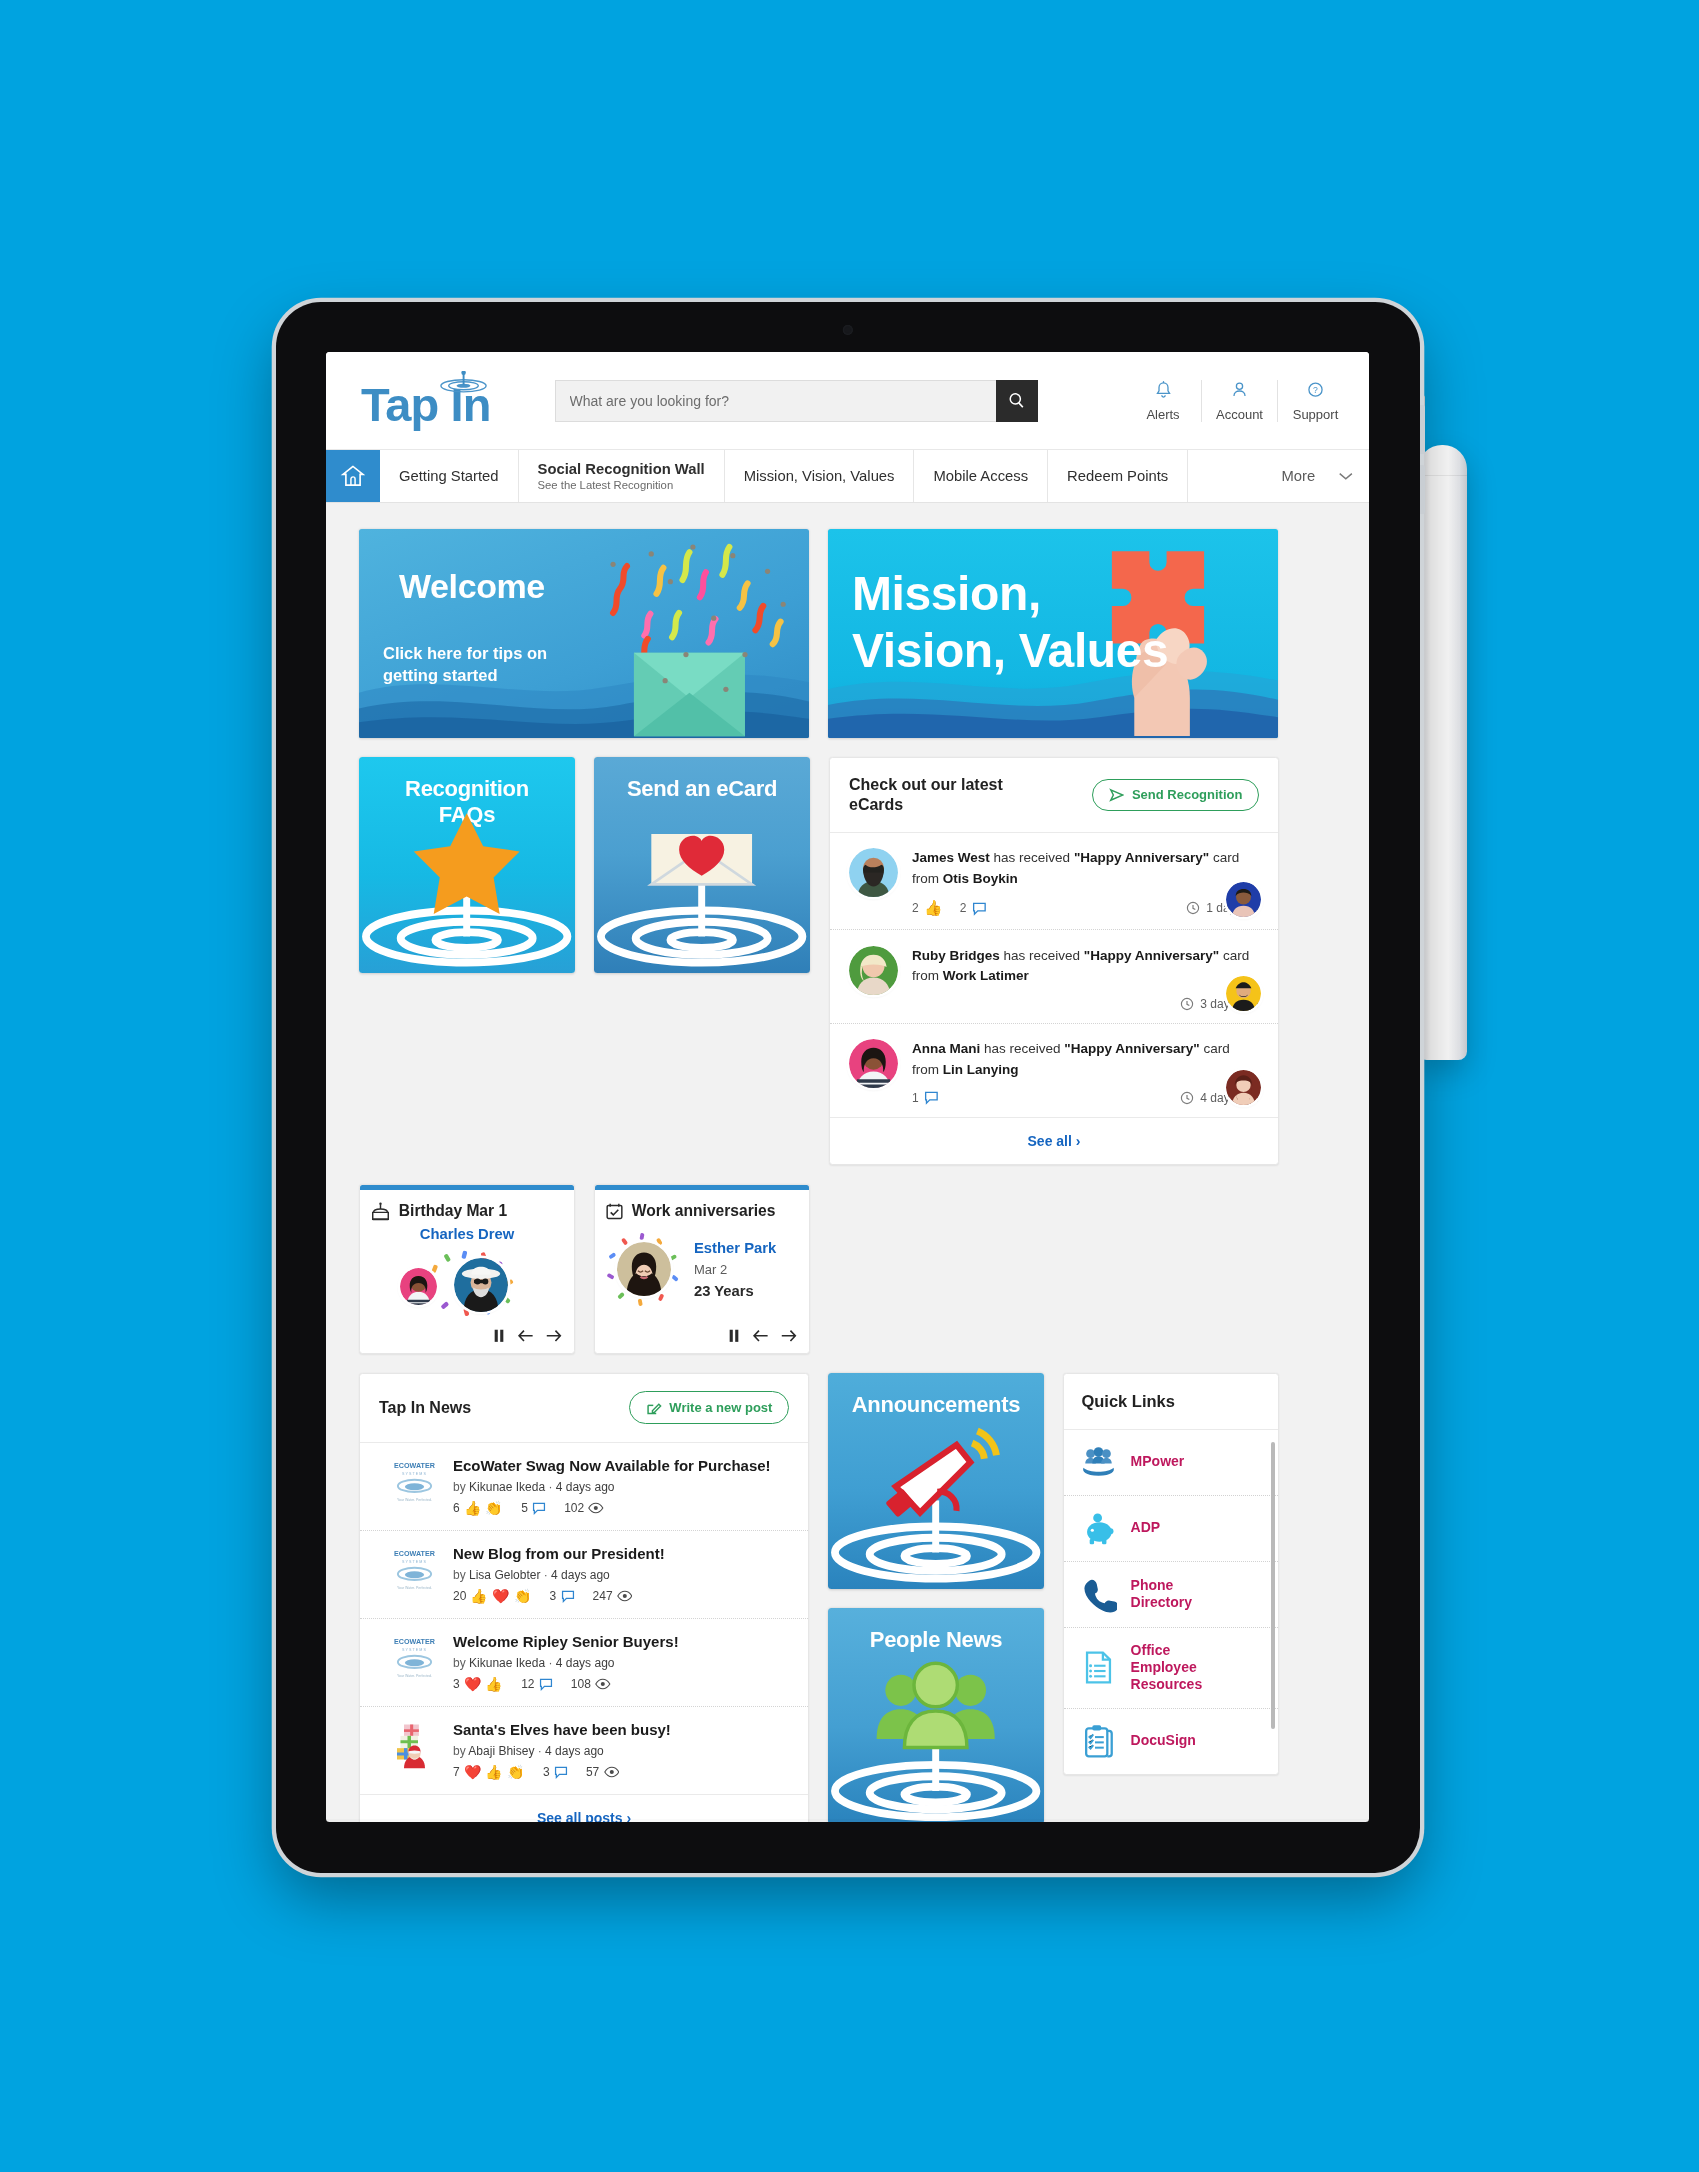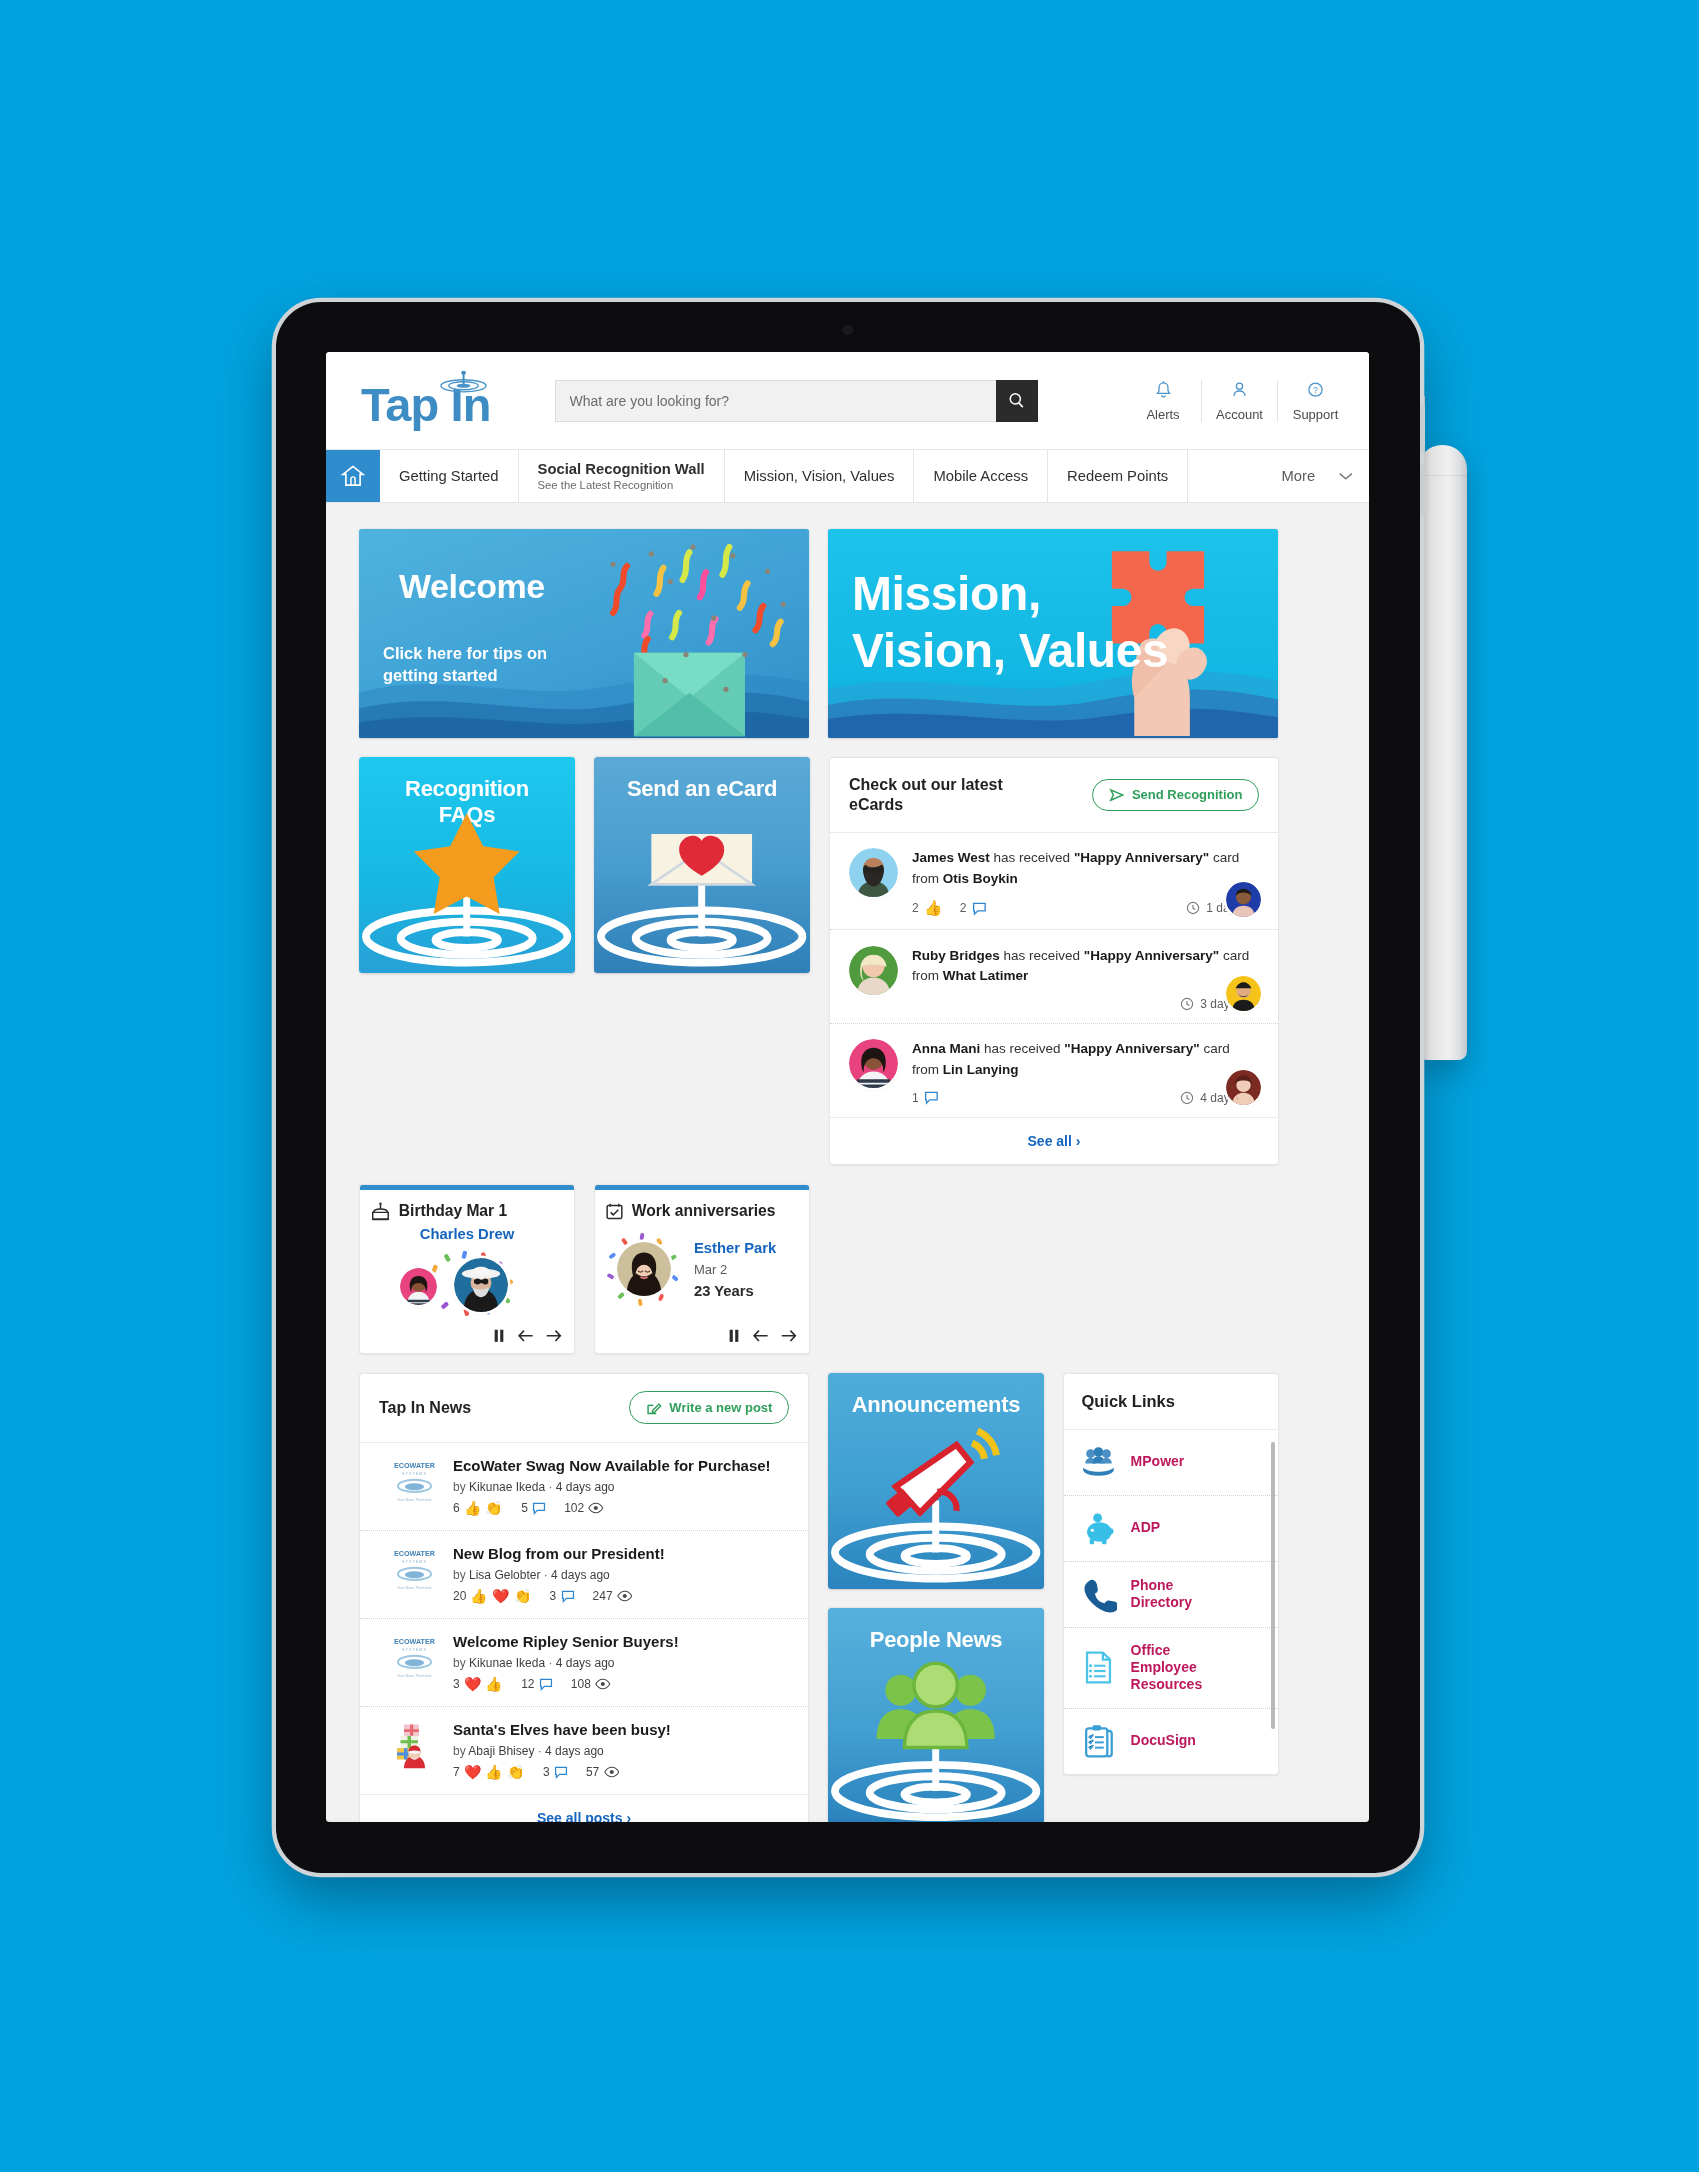--- a/index.html
+++ b/index.html
@@ -475,21 +475,21 @@
                 <path d="M13 24c1-9 7-14 15-14s14 5 15 14c-3-2-8-3-15-3s-12 1-15 3z" fill="#f2e8c8"></path>
                 <path d="M13 24c-1 8 1 14 4 16-3-6-3-12-1-18z" fill="#efe4bd"></path>
               </svg>
             </div>
             <div class="ecard-body">
               <div class="ecard-text">
                 <b>Ruby Bridges</b>
                 <span>has received</span>
                 <b>"Happy Anniversary"</b>
                 <span>card from</span>
-                <b>What Latimer</b>
+                <b>Work Latimer</b>
               </div>
               <div class="ecard-meta">
                 <span class="meta-right">
                   <svg width="14" height="14" viewBox="0 0 18 18">
                     <circle cx="9" cy="9" r="7.2" fill="none" stroke="#7b7b7b" stroke-width="1.5"></circle>
                     <path d="M9 5v4.4l3 1.6" fill="none" stroke="#7b7b7b" stroke-width="1.5"></path>
                   </svg>
                   <span>3 days ago</span>
                 </span>
               </div>

